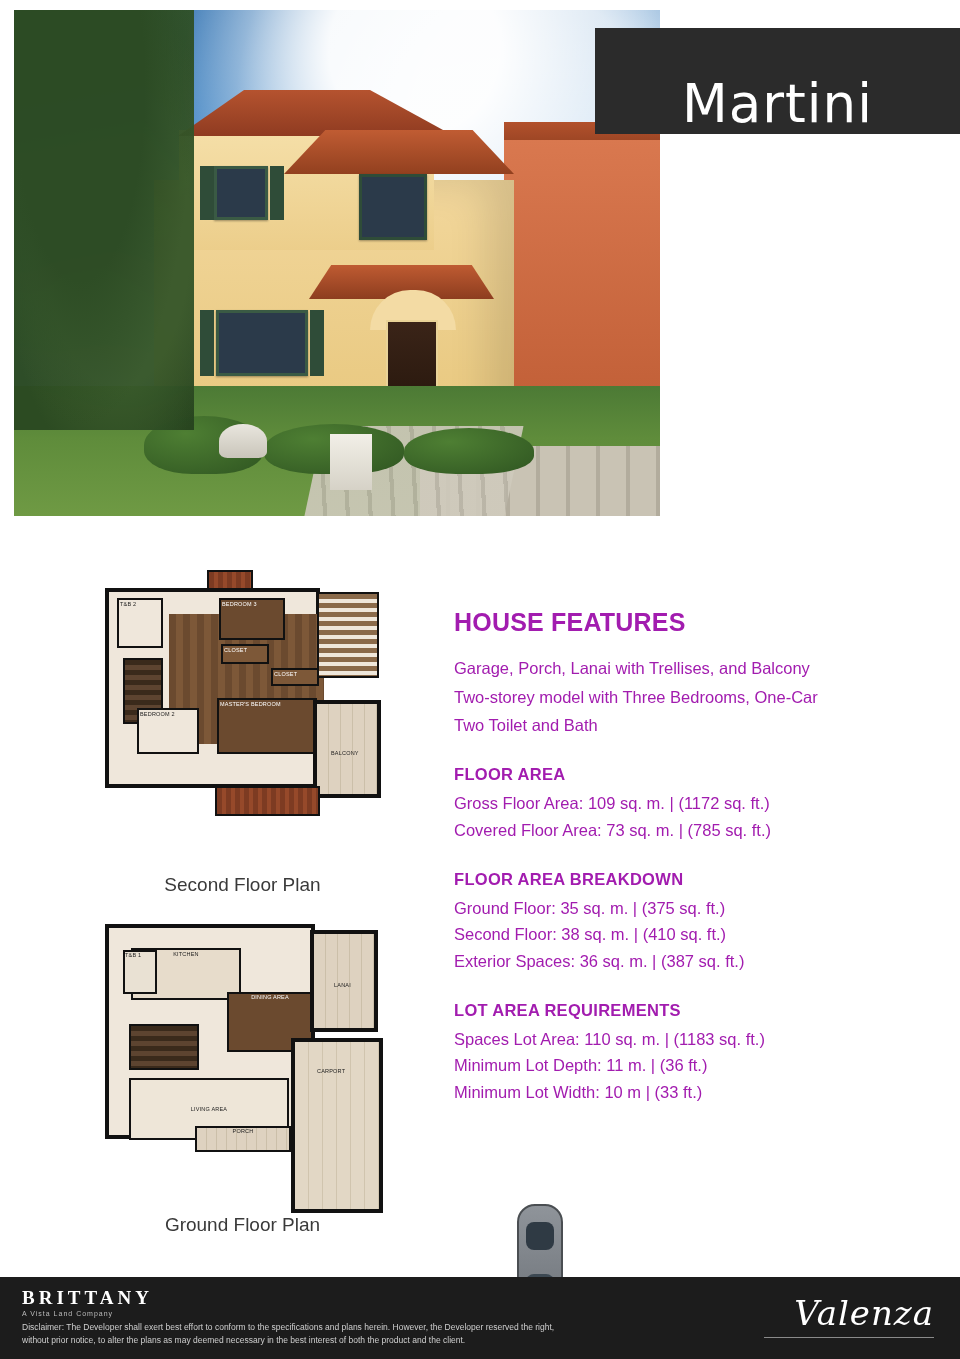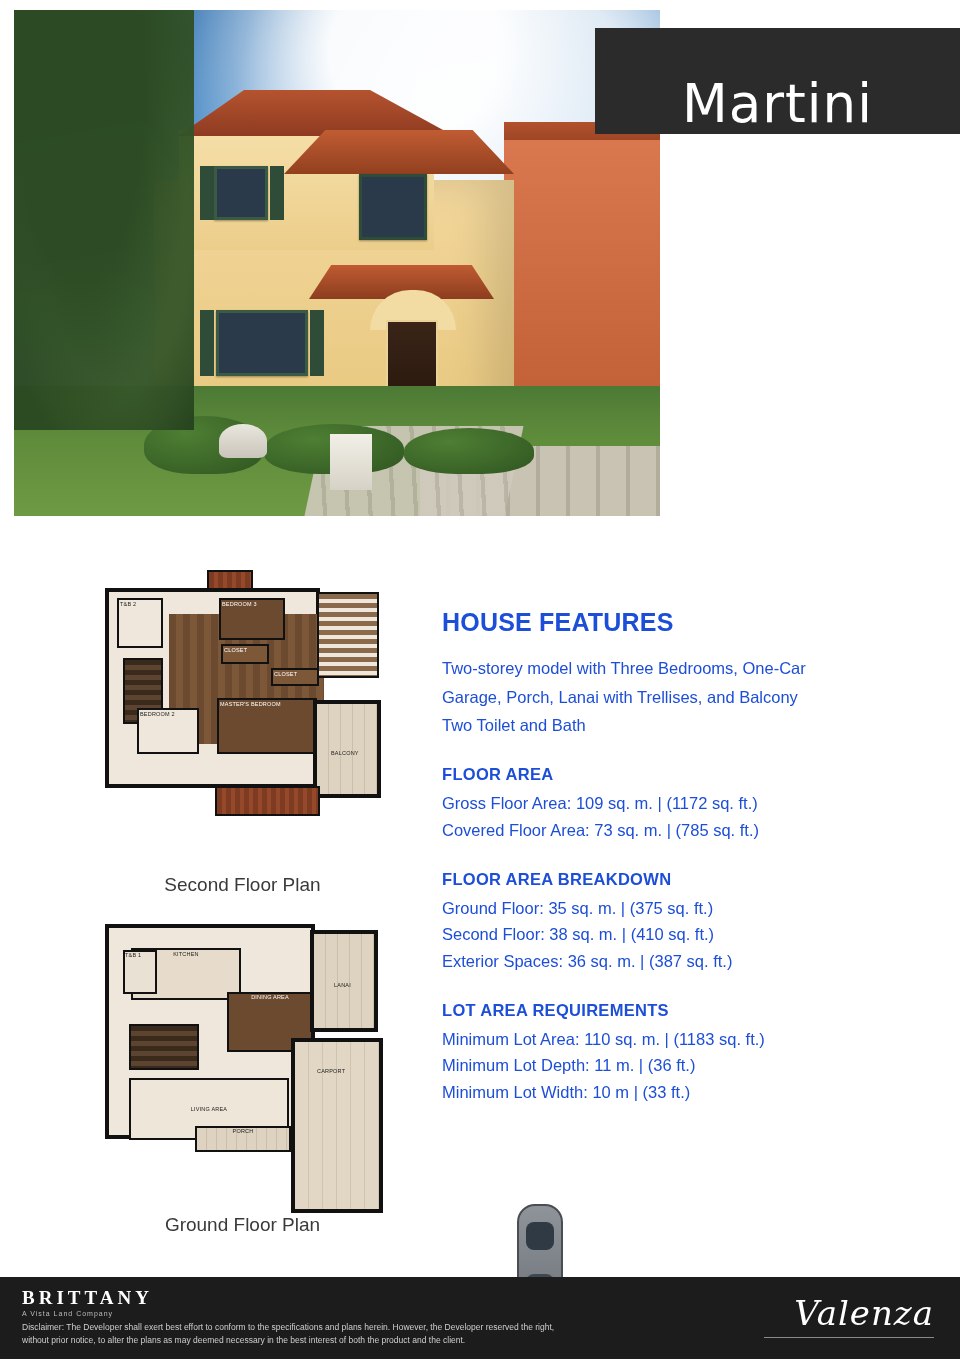--- a/index.html
+++ b/index.html
@@ -245,22 +245,22 @@
   .gf-porch {
     position:absolute; left:100px; top:216px; width:96px; height:26px;
     border:2px solid #111;
     background: repeating-linear-gradient(90deg,#ded2c0 0 9px,#cbbfa9 9px 10px);
     font-size:5px; text-align:center;
   }
   .tiny-label { font-size:5.5px; color:#1c1c1c; letter-spacing:.2px; }
 
   
   .features {
-    position:absolute; left:442px; top:608px; width:470px;
-    color:#1d4ed8;
+    position:absolute; left:454px; top:608px; width:470px;
+    color:#a21caf;
   }
   .features h2 {
     margin:0 0 18px 0;
     font-size:25px; font-weight:700; letter-spacing:.2px;
   }
   .intro p {
     margin:0 0 2px 0;
     font-size:16.5px; line-height:1.62;
   }
   .sec { margin-top:26px; }
@@ -406,22 +406,22 @@
       <span class="tiny-label">PORCH</span>
     </div>
   </div>
   <div class="plan-caption">Ground Floor Plan</div>
 </div>
 
 <div class="features">
   <h2>HOUSE FEATURES</h2>
 
   <div class="intro">
+    <p>Garage, Porch, Lanai with Trellises, and Balcony</p>
     <p>Two-storey model with Three Bedrooms,  One-Car</p>
-    <p>Garage, Porch, Lanai with Trellises, and Balcony</p>
     <p>Two Toilet and Bath</p>
   </div>
 
   <div class="sec">
     <h3>FLOOR AREA</h3>
     <div class="row">
       <b>Gross Floor Area:</b>
       <span>109 sq. m. | (1172 sq. ft.)</span>
     </div>
     <div class="row">
@@ -442,21 +442,21 @@
     </div>
     <div class="row">
       <b>Exterior Spaces:</b>
       <span>36 sq. m. | (387 sq. ft.)</span>
     </div>
   </div>
 
   <div class="sec">
     <h3>LOT AREA REQUIREMENTS</h3>
     <div class="row">
-      <span>Minimum Lot Area:</span>
+      <span>Spaces Lot Area:</span>
       <span>110 sq. m. | (1183 sq. ft.)</span>
     </div>
     <div class="row">
       <span>Minimum Lot Depth:</span>
       <span>11 m. | (36 ft.)</span>
     </div>
     <div class="row">
       <span>Minimum Lot Width:</span>
       <span>10 m | (33 ft.)</span>
     </div>

